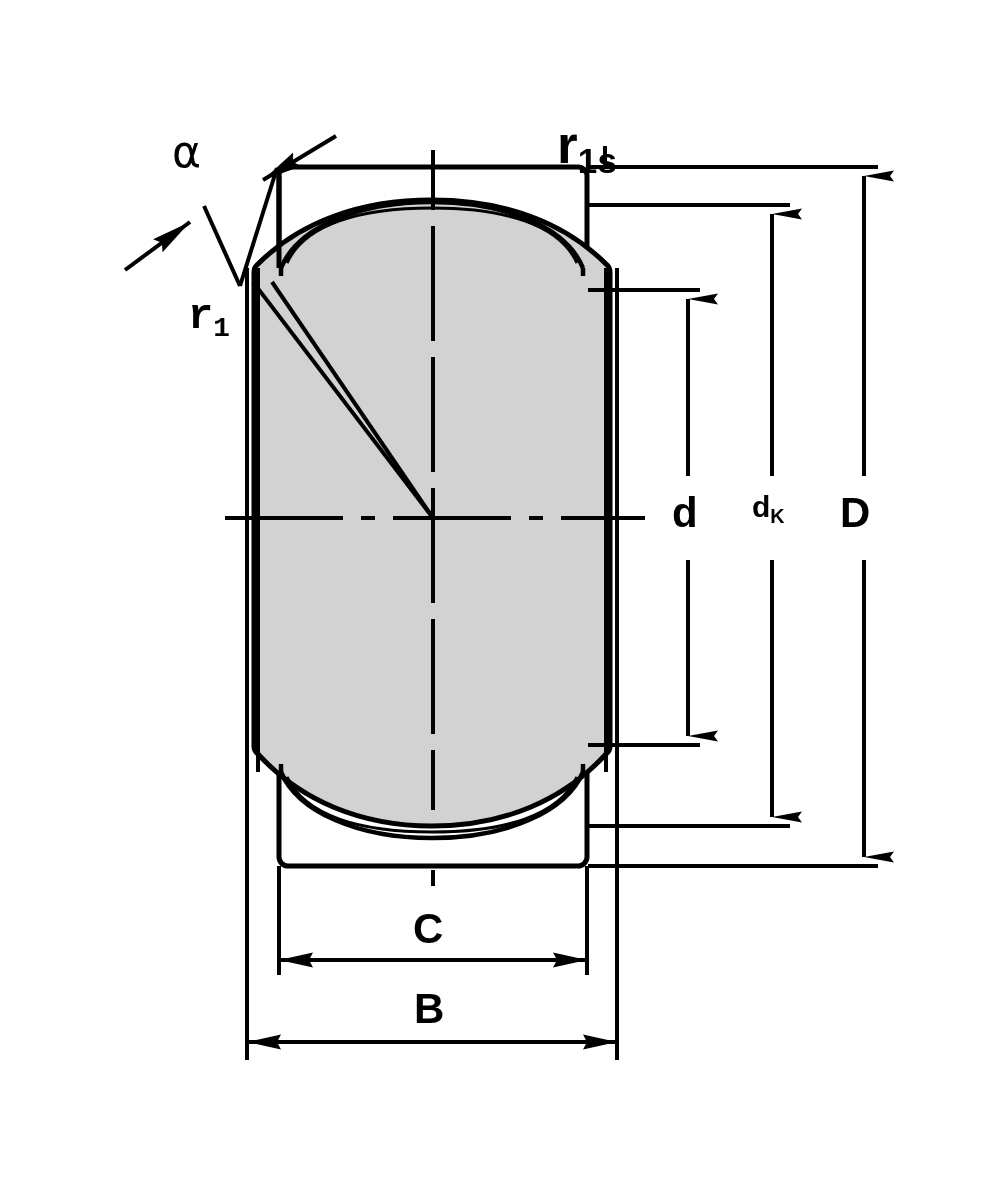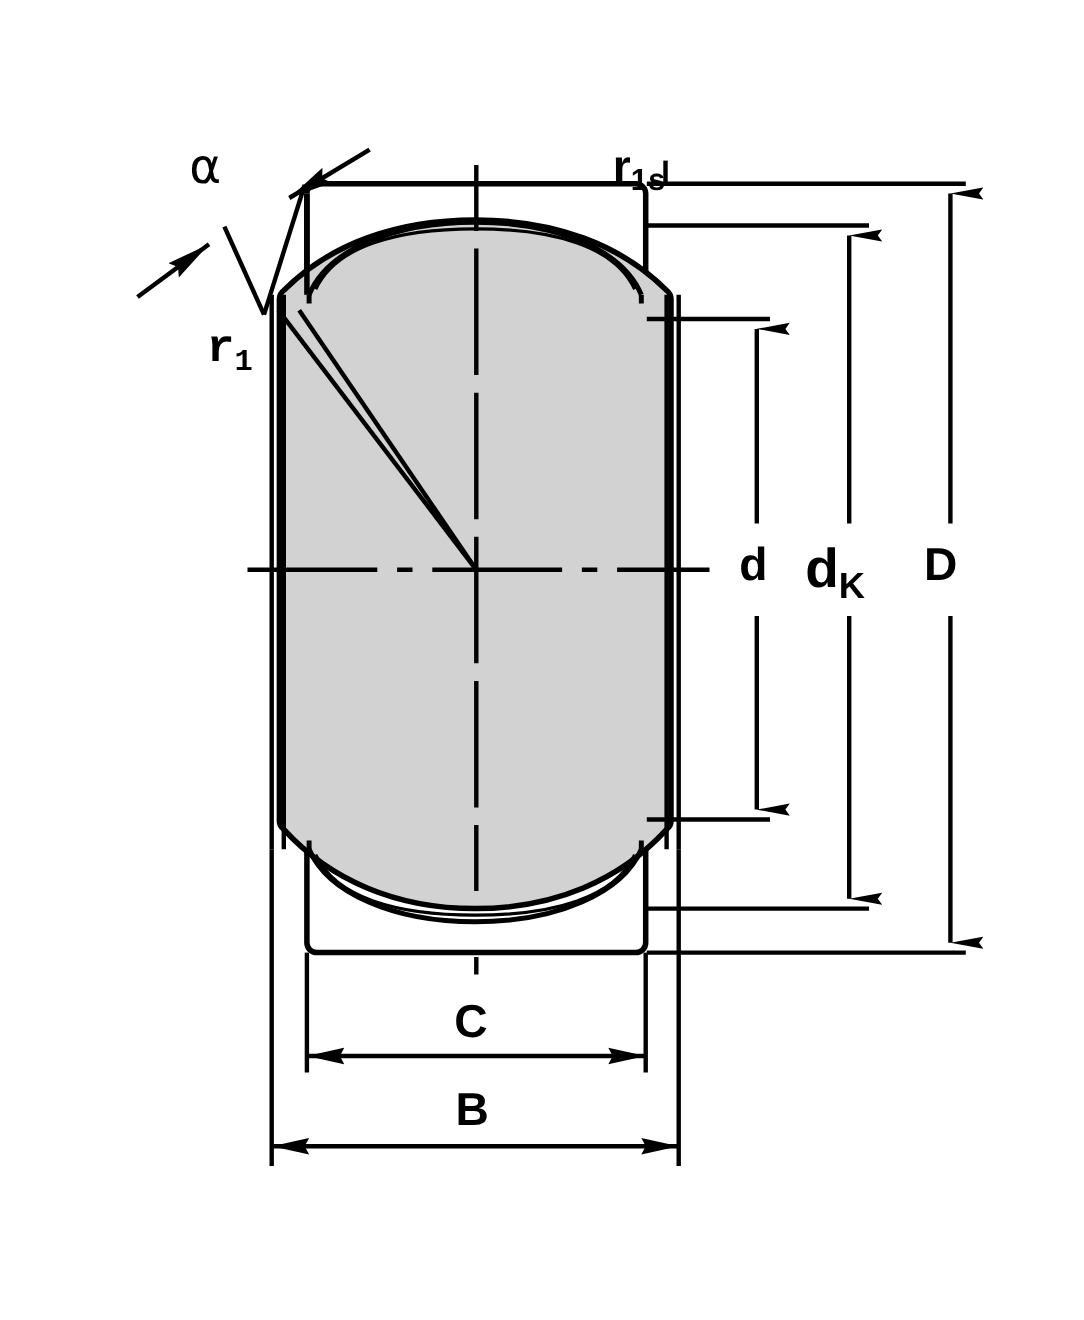--- a/index.html
+++ b/index.html
@@ -33,24 +33,24 @@
   }
   .lbl .sub {
     font-size: 0.66em;
     vertical-align: baseline;
     position: relative;
     top: 0.30em;
     letter-spacing: 0.5px;
   }
   .lbl-alpha     { left: 172px; top: 130px;  font-size: 44px; font-weight: 400;
                    font-family: "DejaVu Sans", sans-serif; }
-  .lbl-r1s       { left: 557px; top: 130px;  font-size: 42px; text-align: center; }
+  .lbl-r1s       { left: 557px; top: 118px;  font-size: 53px; text-align: center; }
   .lbl-r1        { left: 188px; top: 296px;  font-size: 42px; font-family: Liberation Mono, monospace; }
   .lbl-d         { left: 672px; top: 492px;  font-size: 42px; }
-  .lbl-dk        { left: 732px; top: 492px;  font-size: 50px; }
+  .lbl-dk        { left: 752px; top: 492px;  font-size: 30px; }
   .lbl-D         { left: 840px; top: 492px;  font-size: 42px; }
   .lbl-C         { left: 413px; top: 908px;  font-size: 42px; }
   .lbl-B         { left: 414px; top: 988px;  font-size: 42px; }
 </style>
 </head>
 <body>
 
 <div id="stage">
 
   <svg id="drawing" viewBox="0 0 985 1200">

